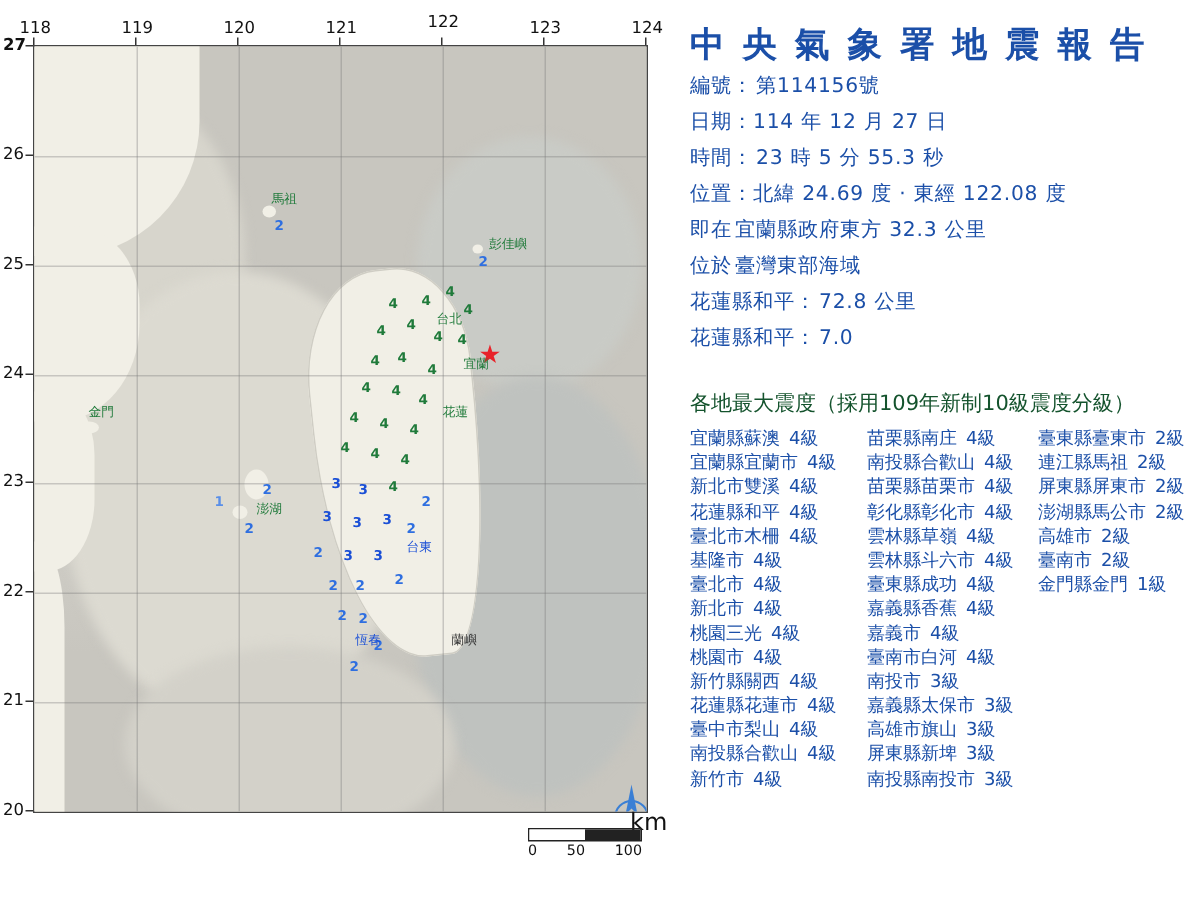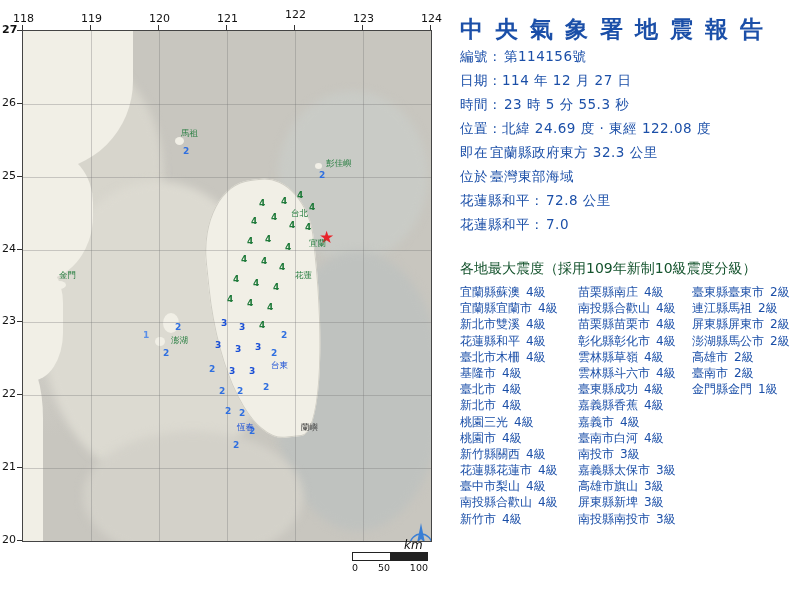--- a/index.html
+++ b/index.html
@@ -35,21 +35,21 @@
   .plbl.blue{color:#1a4fd6;}
   .plbl.dark{color:#333;}
   #epicenter{position:absolute;color:#e8232a;font-size:17px;line-height:1;}
   #legend{position:absolute;left:24px;top:548px;font-size:11.5px;color:#111;}
   #scalebar{position:absolute;left:352px;top:552px;width:76px;}
   #scalebar .bar{display:flex;height:7px;border:1px solid #222;}
   #scalebar .seg{flex:1;}
   #scalebar .seg.b{background:#222;}
   #scalebar .seg.w{background:#fff;}
   #scalebar .nums{display:flex;justify-content:space-between;font-size:9.5px;margin-top:1px;color:#111;}
-  #kmlbl{position:absolute;left:404px;top:538px;font-size:12px;color:#111;font-style:italic;}
+  #kmlbl{position:absolute;left:420px;top:538px;font-size:16px;color:#111;}
   #compass{position:absolute;left:380px;top:488px;width:36px;height:40px;color:#2f6fe0;}
   
   #report{position:absolute;left:452px;top:0;width:348px;height:600px;color:#1b4fa8;}
   #rtitle{position:absolute;left:8px;top:14px;font-size:23px;font-weight:bold;letter-spacing:2px;color:#1b4fa8;}
   .rrow{position:absolute;left:8px;font-size:13.5px;color:#1b4fa8;white-space:nowrap;letter-spacing:0.5px;}
   #maxhdr{position:absolute;left:8px;top:260px;font-size:14px;color:#14532d;white-space:nowrap;}
   #cols{position:absolute;left:8px;top:268px;width:340px;font-size:12px;color:#1b4fa8;}
   .col{position:absolute;top:16px;}
   .cell{display:flex;white-space:nowrap;line-height:16.2px;height:16.2px;}
   .cname{display:inline-block;}

